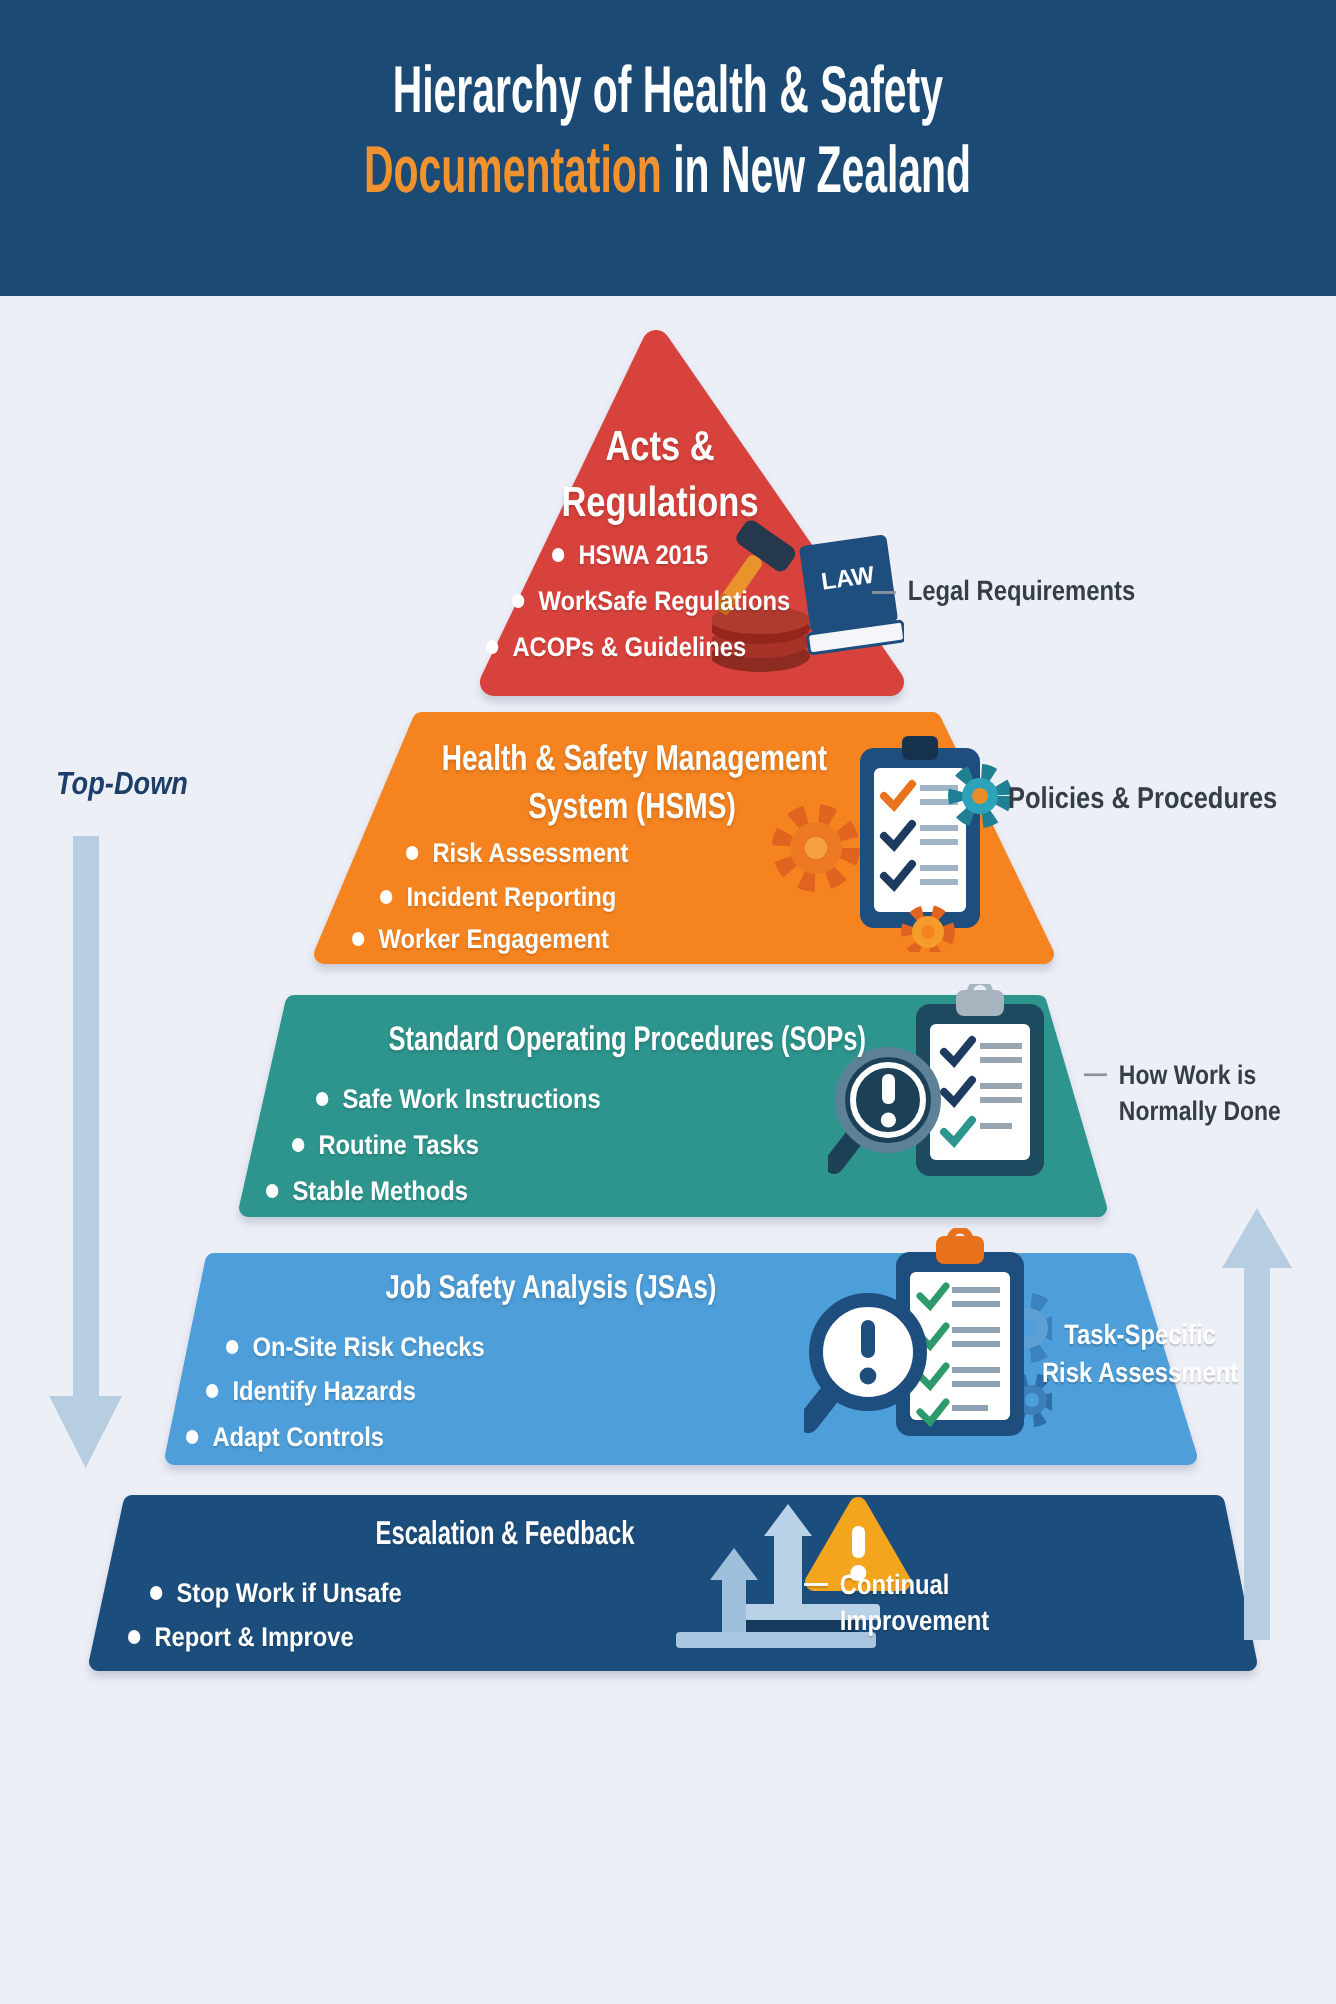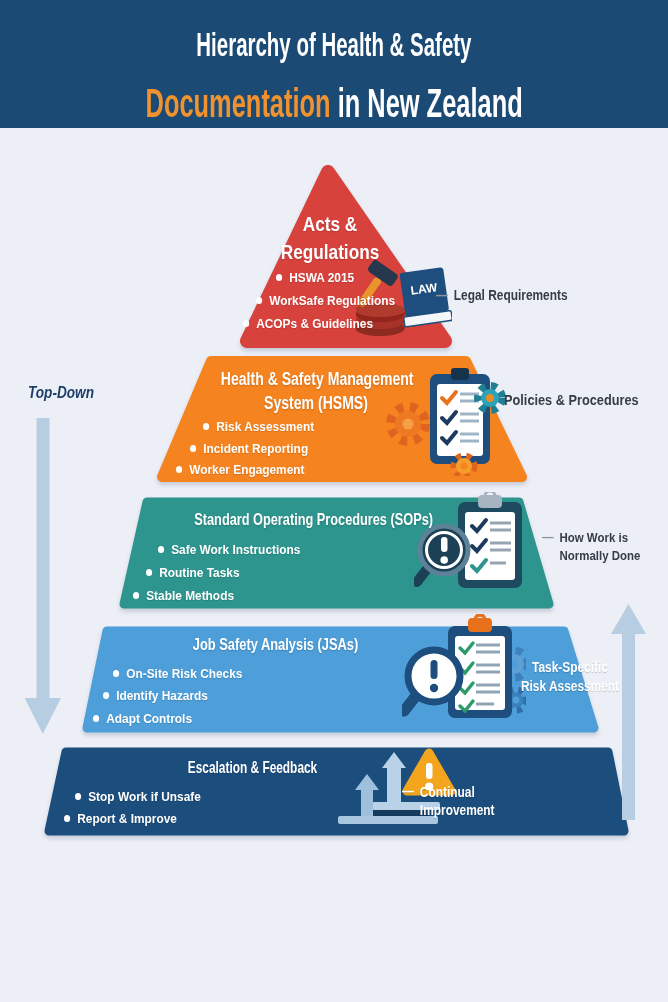--- a/index.html
+++ b/index.html
@@ -1,22 +1,22 @@
 <!DOCTYPE html>
 <html><head>
 <meta charset="utf-8">
 <style>
   html,body{margin:0;padding:0;background:#dfe2ec;}
   .canvas{position:relative;width:668px;height:1002px;background:#edeff7;overflow:hidden;
           font-family:"Liberation Sans",sans-serif;}
   
-  .hdr{position:absolute;top:0;left:0;width:668px;height:128px;background:#1b4a74;text-align:center;color:#fff;}
+  .hdr{position:absolute;top:0;left:0;width:668px;height:148px;background:#1b4a74;text-align:center;color:#fff;}
   .hdr-line{white-space:nowrap;font-weight:bold;}
   .hdr-l1{margin-top:26px;font-size:33px;}
-  .hdr-l2{margin-top:16px;font-size:41px;}
+  .hdr-l2{margin-top:2px;font-size:33px;}
   .sqz{display:inline-block;transform:scaleX(.62);transform-origin:50% 50%;}
   .accent{color:#f0922f;}
   
   .shapes{position:absolute;left:0;top:0;}
   .band{filter:drop-shadow(0 3px 2px rgba(40,60,90,.20));}
   
   .lvl-title{position:absolute;color:#fff;font-weight:bold;text-align:center;line-height:1.32;
              white-space:nowrap;text-shadow:0 1px 2px rgba(0,0,0,.18);transform-origin:50% 50%;}
   .b-line{position:absolute;display:flex;align-items:center;gap:8px;color:#fff;font-weight:bold;
           font-size:13.5px;white-space:nowrap;text-shadow:0 1px 1px rgba(0,0,0,.15);

